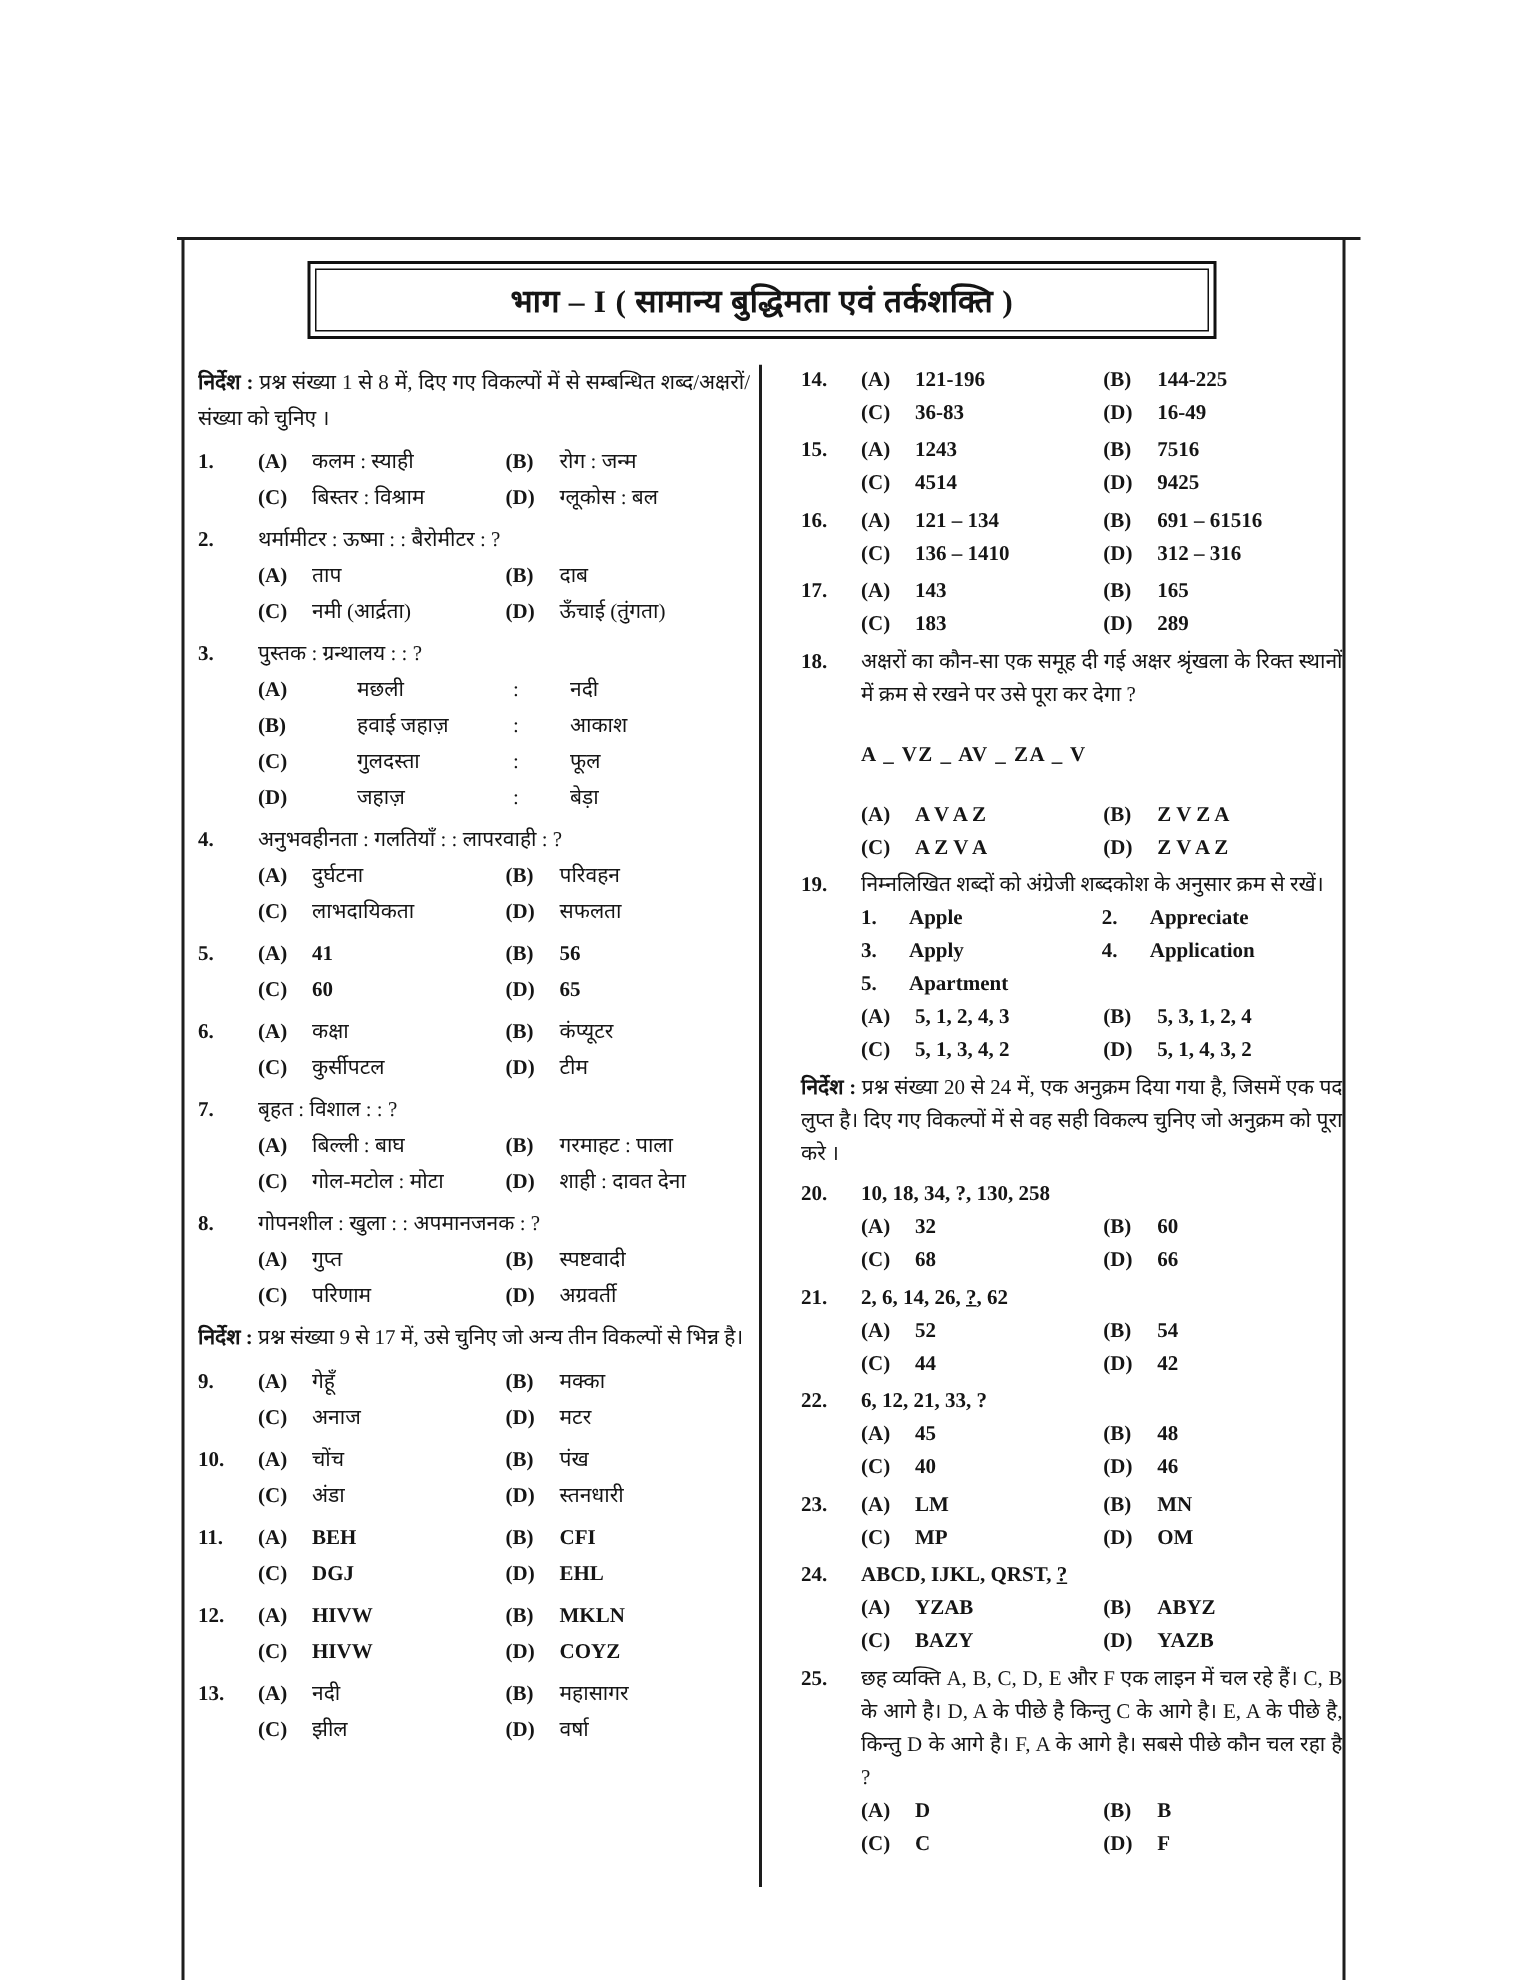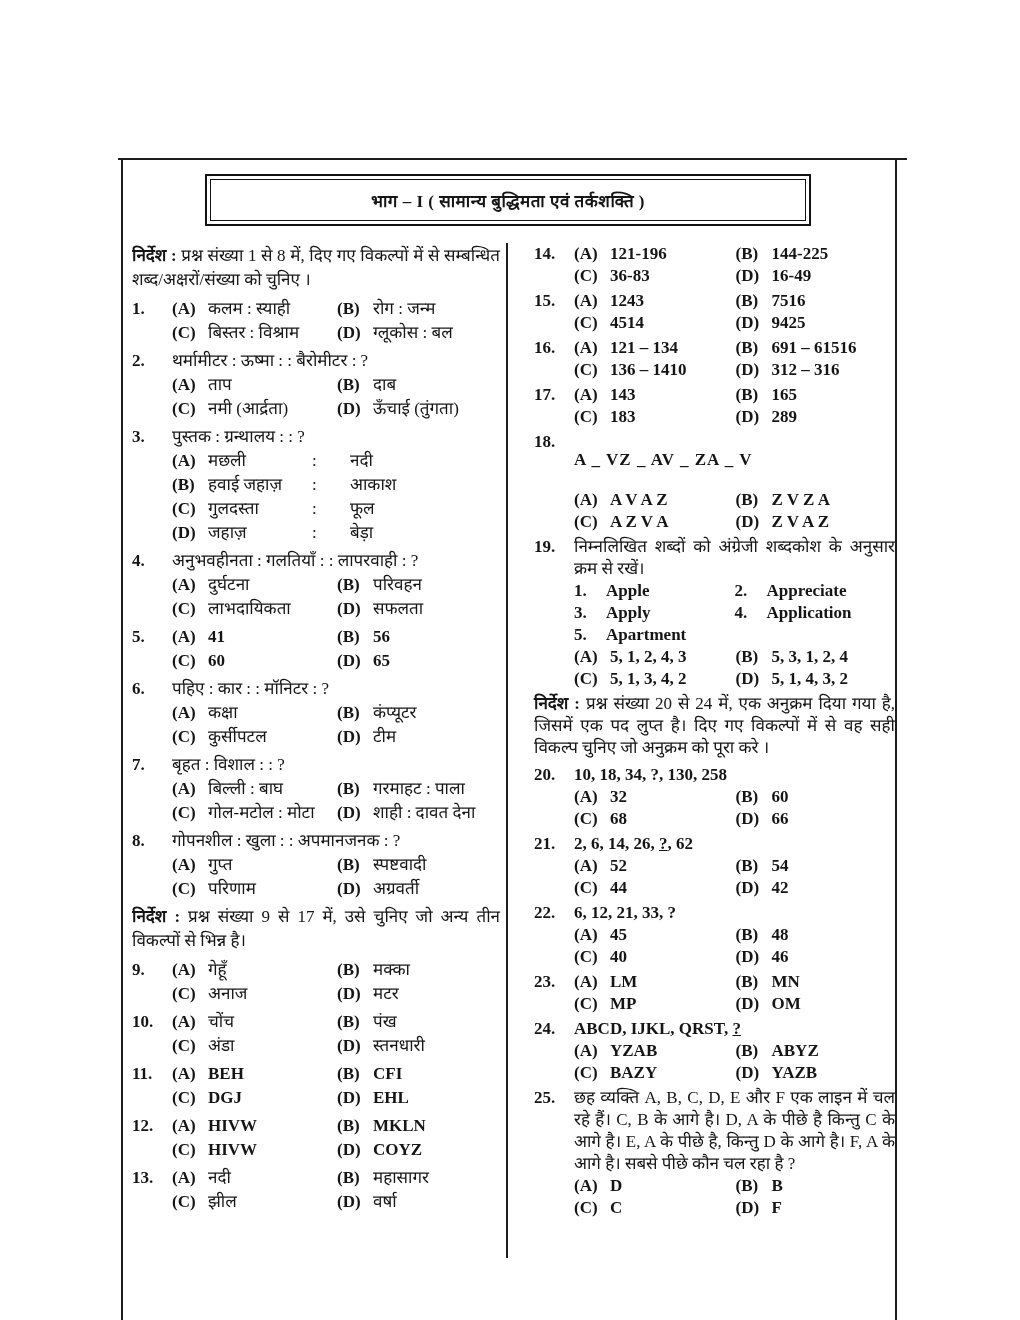--- a/index.html
+++ b/index.html
@@ -15,49 +15,49 @@
 
   
   .title-box {
     position:absolute; left:205px; top:174px; width:606px; height:52px;
     border:2.5px solid #111; padding:3px; box-sizing:border-box;
   }
   .title-inner {
     width:100%; height:100%; border:1.5px solid #111; box-sizing:border-box;
     display:flex; align-items:center; justify-content:center;
   }
-  .title-inner span { font-size:17px; font-weight:bold; letter-spacing:0.5px; }
+  .title-inner span { font-size:21px; font-weight:bold; letter-spacing:0.5px; }
 
   
   .columns {
     position:absolute; left:132px; top:243px; width:763px; height:1077px;
     display:flex; overflow:hidden;
   }
-  .col { box-sizing:border-box; font-size:17px; }
+  .col { box-sizing:border-box; font-size:14px; }
   #col-left  { width:374px; padding-right:6px; line-height:24px; }
   .divider   { width:2px; background:#1d1d1d; height:1015px; flex-shrink:0; }
   #col-right { flex:1; padding-left:26px; line-height:22px; }
 
   .direction { text-align:justify; margin:1px 0 5px 0; }
   .dir-label { font-weight:bold; }
 
   .question { display:flex; margin-bottom:4px; }
   #col-right .question { margin-bottom:3px; }
   .qnum { width:40px; flex-shrink:0; font-weight:bold; }
   .qbody { flex:1; min-width:0; }
   .qtext { text-align:justify; }
   .bold { font-weight:bold; }
   .qline { font-weight:bold; letter-spacing:1px; margin:18px 0; }
   .uq { text-decoration:underline; }
 
   .opts { display:grid; grid-template-columns:1fr 1fr; column-gap:2px; }
   .opts.one { grid-template-columns:1fr; }
   .opt { display:flex; min-width:0; }
   .opt-label { font-weight:bold; width:36px; flex-shrink:0; }
-  .ct1 { display:inline-block; min-width:104px; }
+  .ct1 { display:inline-block; min-width:104px;margin-left:30px; }
   .csep { display:inline-block; width:38px; text-align:left; }
 
   .wordlist { display:grid; grid-template-columns:1fr 1fr; font-weight:bold; }
   .word-item { display:flex; }
   .wnum { width:32px; flex-shrink:0; }
 </style>
 </head>
 <body>
 
 <div class="page">
@@ -196,21 +196,20 @@
               <div class="opt">
                 <span class="opt-label">(D)</span>
                 <span class="opt-text bold">65</span>
               </div>
             </div>
           </div>
         </div>
         <div class="question">
           <span class="qnum">6.</span>
           <div class="qbody">
-            <div class="qtext">पहिए : कार : : मॉनिटर : ?</div>
             <div class="opts">
               <div class="opt">
                 <span class="opt-label">(A)</span>
                 <span class="opt-text">कक्षा</span>
               </div>
               <div class="opt">
                 <span class="opt-label">(B)</span>
                 <span class="opt-text">कंप्यूटर</span>
               </div>
               <div class="opt">
@@ -479,20 +478,21 @@
               <div class="opt">
                 <span class="opt-label">(D)</span>
                 <span class="opt-text bold">289</span>
               </div>
             </div>
           </div>
         </div>
         <div class="question">
           <span class="qnum">18.</span>
           <div class="qbody">
+            <div class="qtext">अक्षरों का कौन-सा एक समूह दी गई अक्षर श्रृंखला के रिक्त स्थानों में क्रम से रखने पर उसे पूरा कर देगा ?</div>
             <div class="qline">A _ VZ _ AV _ ZA _ V</div>
             <div class="opts">
               <div class="opt">
                 <span class="opt-label">(A)</span>
                 <span class="opt-text bold">A V A Z</span>
               </div>
               <div class="opt">
                 <span class="opt-label">(B)</span>
                 <span class="opt-text bold">Z V Z A</span>
               </div>

